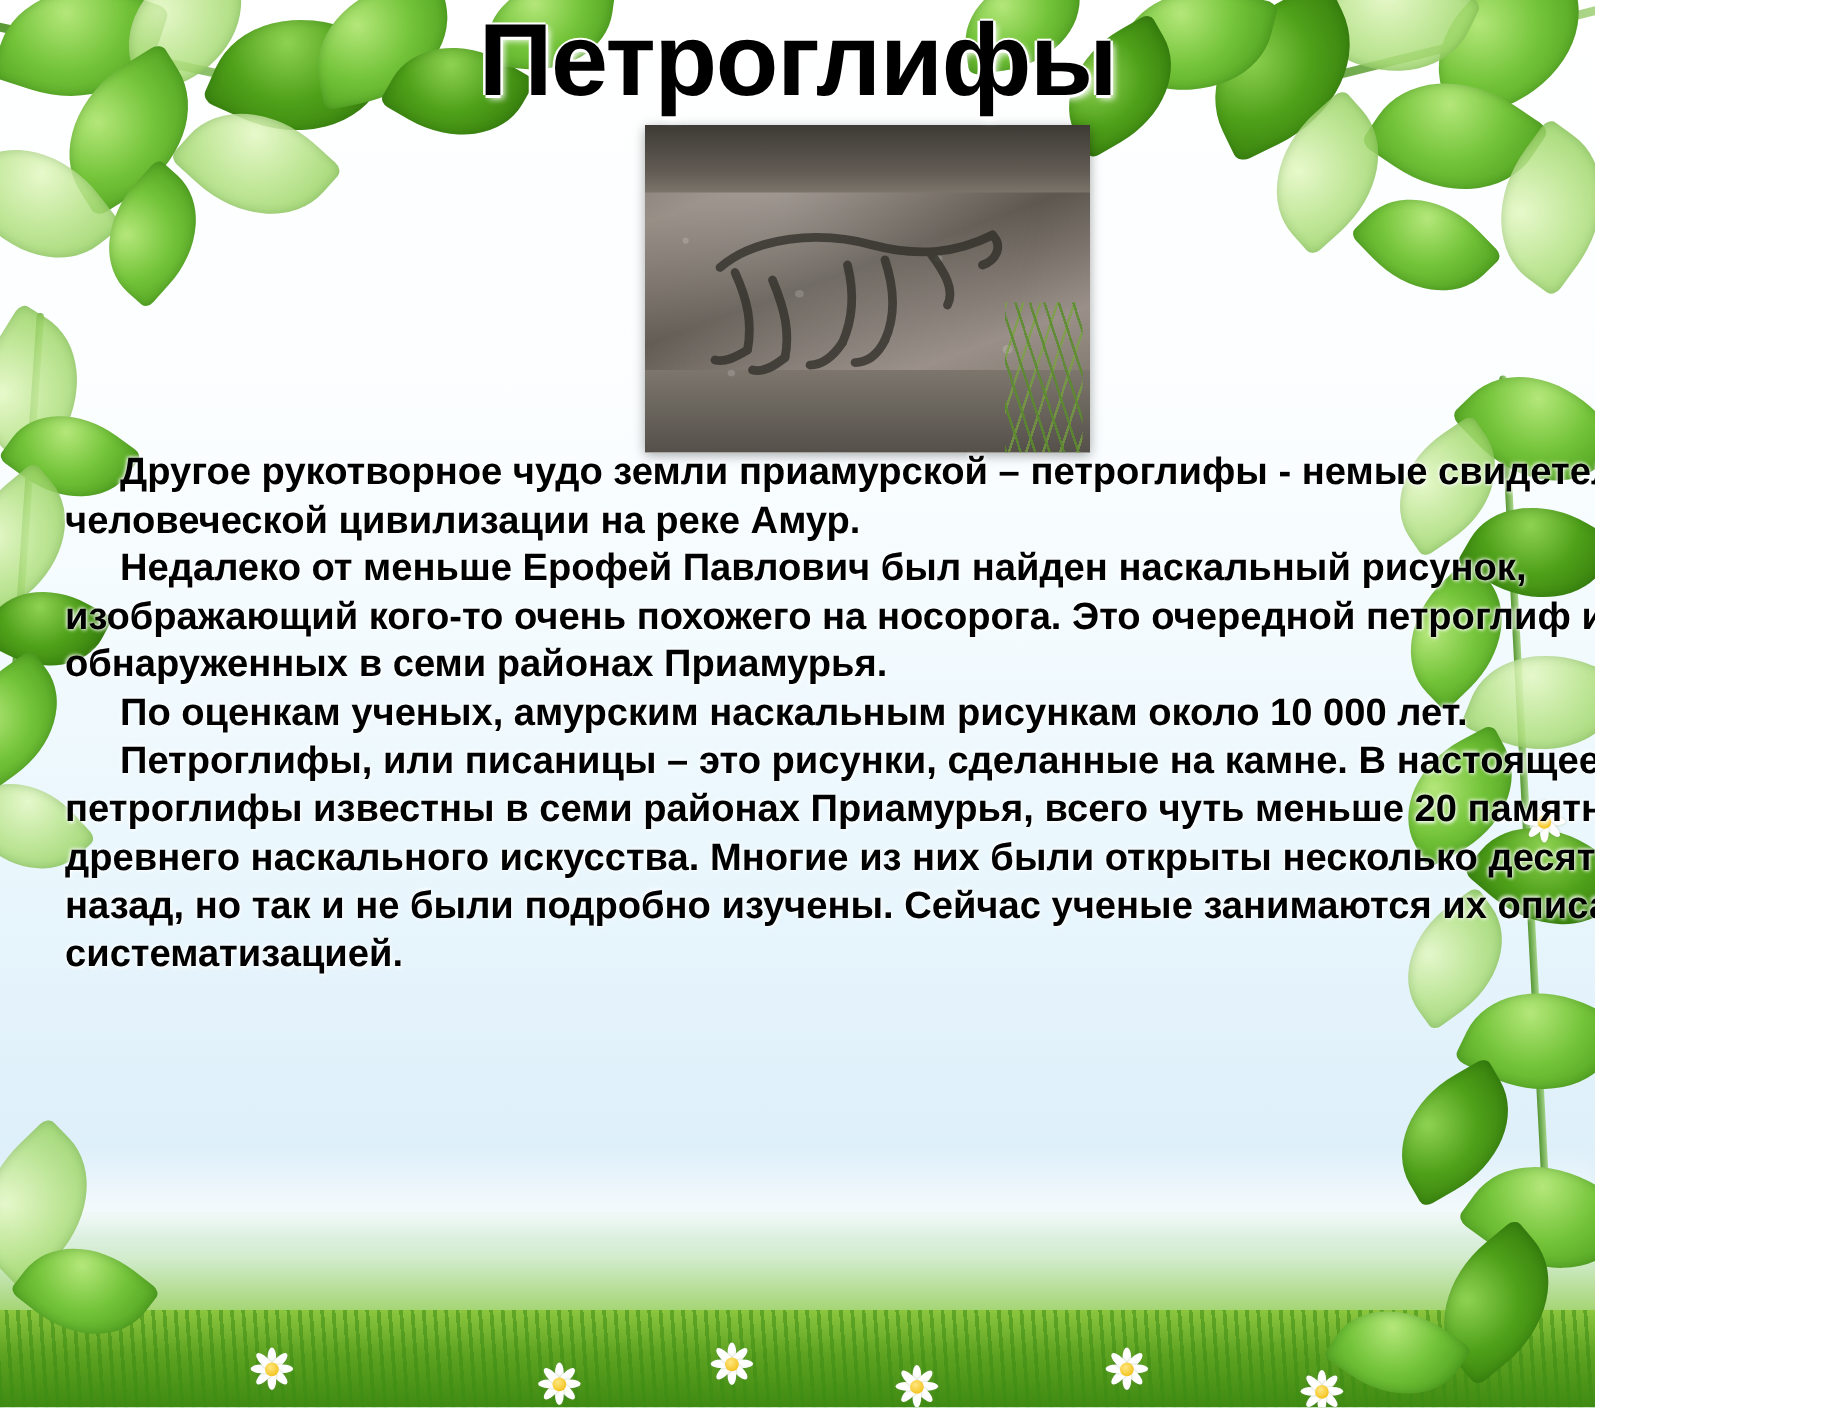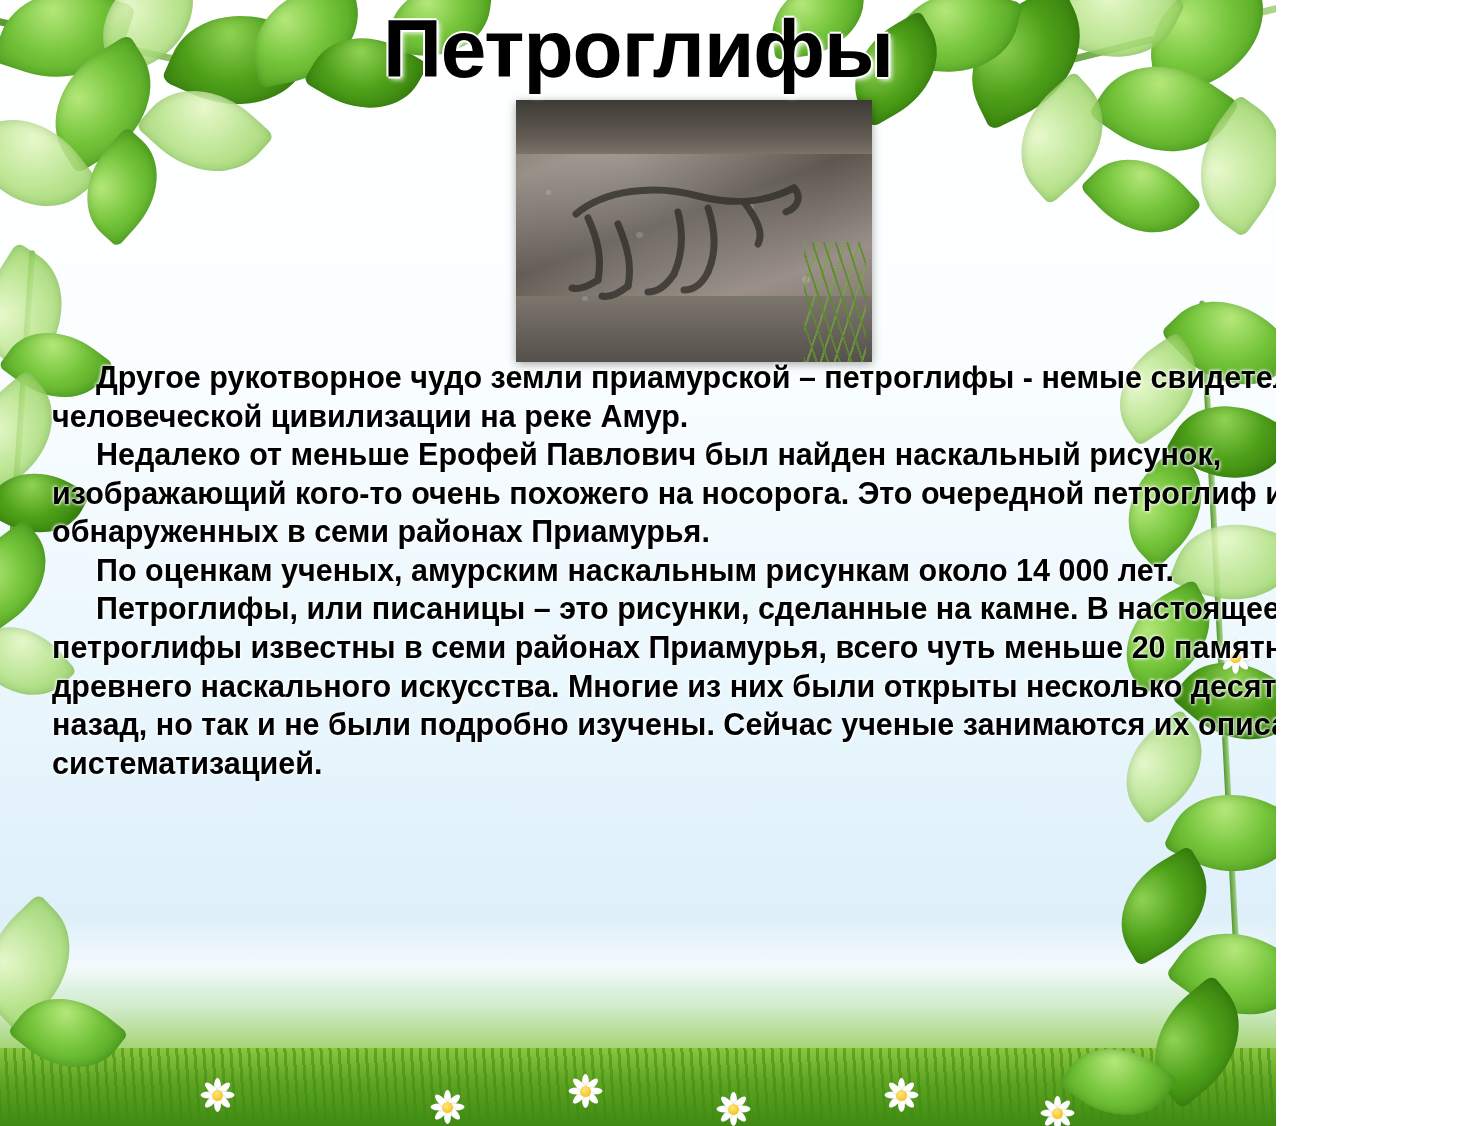--- a/index.html
+++ b/index.html
@@ -413,17 +413,17 @@
           <path d="M186 40 C198 56, 206 70, 200 82"></path>
         </g>
       </svg>
     </div>
     <div class="weed"></div>
   </div>
 
   <div class="body-text">
     <p>Другое рукотворное чудо земли приамурской – петроглифы - немые свидетели зари человеческой цивилизации на реке Амур.</p>
     <p>Недалеко от меньше Ерофей Павлович был найден наскальный рисунок, изображающий кого-то очень похожего на носорога. Это очередной петроглиф из ранее обнаруженных в семи районах Приамурья.</p>
-    <p>По оценкам ученых, амурским наскальным рисункам около 14 000 лет.</p>
+    <p>По оценкам ученых, амурским наскальным рисункам около 10 000 лет.</p>
     <p>Петроглифы, или писаницы – это рисунки, сделанные на камне. В настоящее время петроглифы известны в семи районах Приамурья, всего чуть меньше 20 памятников древнего наскального искусства. Многие из них были открыты несколько десятков лет назад, но так и не были подробно изучены. Сейчас ученые занимаются их описанием и систематизацией.</p>
   </div>
 
 </div>
 
 </body></html>

